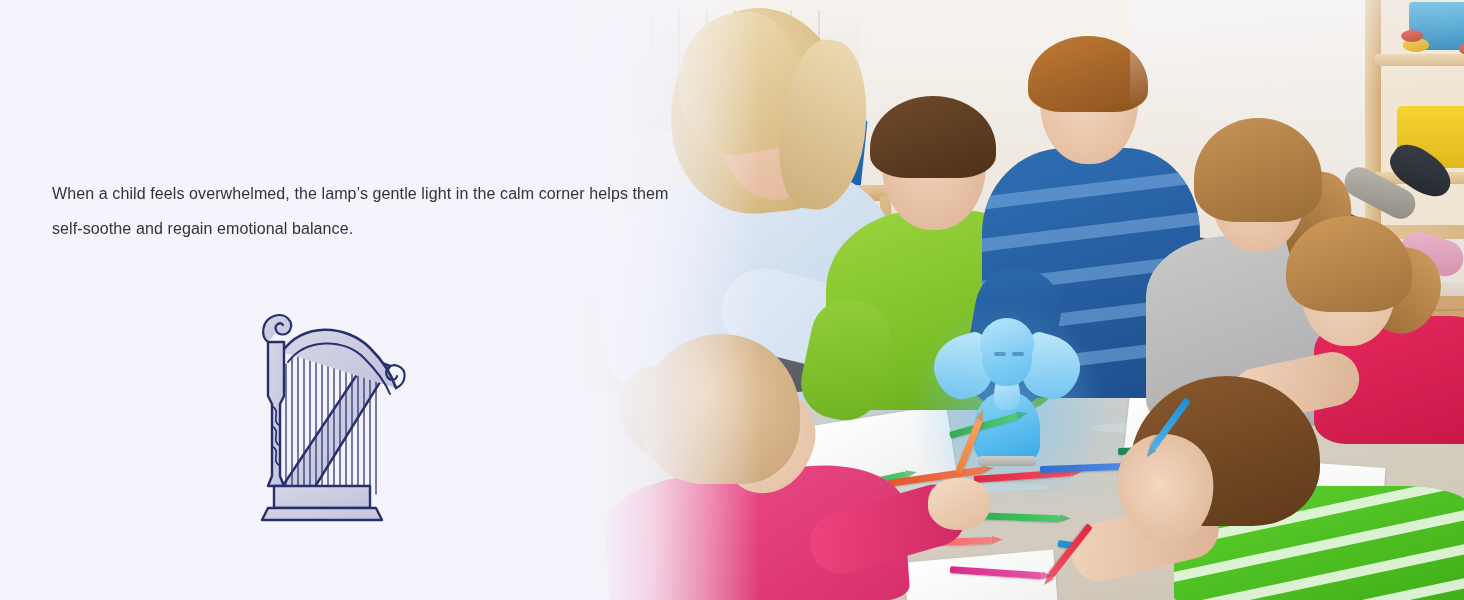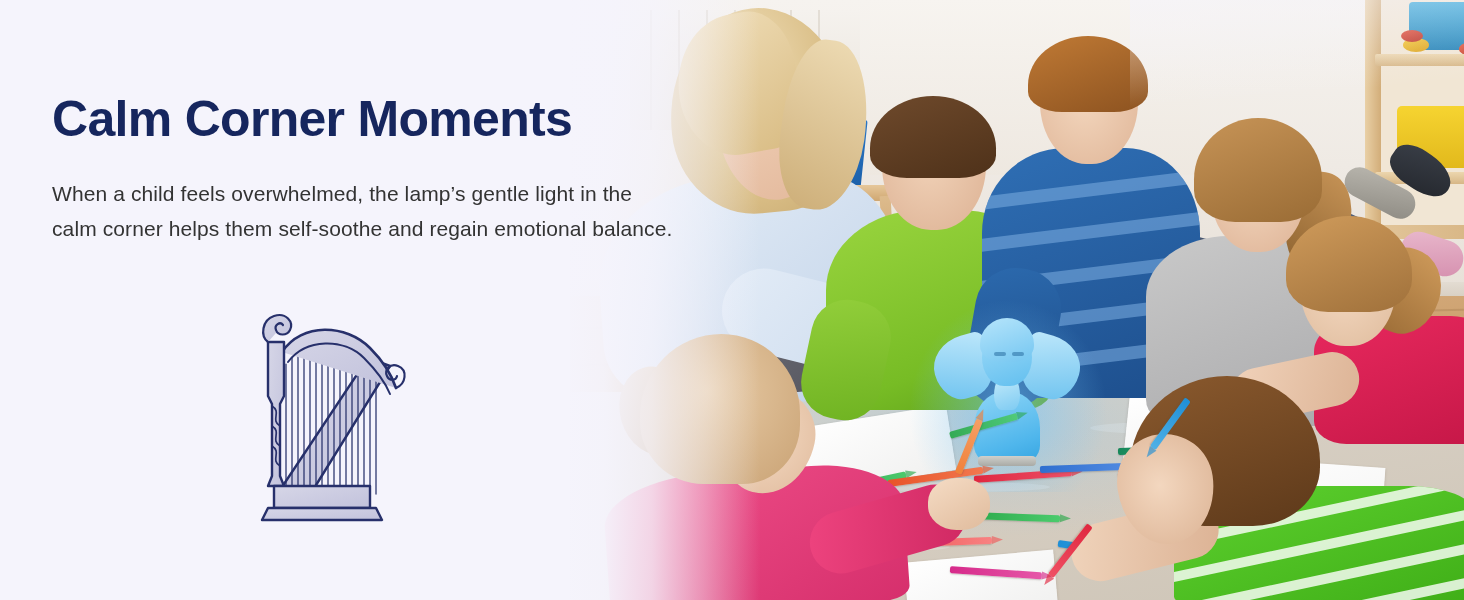--- a/index.html
+++ b/index.html
@@ -215,21 +215,21 @@
   
   .fade{position:absolute;left:560px;top:0;width:200px;height:600px;
         background:linear-gradient(90deg,#f5f4fc 0%,rgba(245,244,252,.97) 22%,rgba(245,244,252,.82) 46%,rgba(245,244,252,.45) 72%,rgba(245,244,252,0) 100%);}
   .fade-top{position:absolute;left:560px;top:0;width:420px;height:120px;
         background:linear-gradient(175deg,rgba(245,244,252,.55),rgba(245,244,252,0) 70%);}
 
   
   .left{position:absolute;left:0;top:0;width:700px;height:600px;}
   .title{position:absolute;left:52px;top:90px;font-size:50px;font-weight:700;
         letter-spacing:-.7px;color:#16265e;white-space:nowrap;}
-  .desc{position:absolute;left:52px;top:176px;width:625px;font-size:21px;
+  .desc{position:absolute;left:52px;top:176px;width:625px;font-size:16px;
         line-height:35px;color:#333333;letter-spacing:.1px;}
   .harp-wrap{position:absolute;left:250px;top:300px;width:160px;height:225px;}
 </style>
 </head>
 <body>
 
 <div class="banner">
 
   <div class="photo">
 
@@ -402,21 +402,20 @@
     </div>
     <div class="pencil" style="left:520px;top:522px;width:64px;color:#e0273f;background:linear-gradient(90deg,#e0273f,#ef5064);transform:rotate(128deg)"></div>
     <div class="pencil" style="left:618px;top:396px;width:60px;color:#1f8fd6;background:linear-gradient(90deg,#1f8fd6,#4fb0e6);transform:rotate(126deg)"></div>
 
     <div class="fade-top"></div>
   </div>
 
   <div class="fade"></div>
 
   <div class="left">
-    <div class="title">Calm Corner Moments</div>
     <div class="desc">When a child feels overwhelmed, the lamp’s gentle light in the calm corner helps them self-soothe and regain emotional balance.</div>
 
     <div class="harp-wrap">
       <svg viewBox="0 0 160 225" width="160" height="225" aria-hidden="true">
         <defs>
           <linearGradient id="hfill" x1="0" y1="0" x2="1" y2="1">
             <stop offset="0" stop-color="#d6d6e7"></stop>
             <stop offset="1" stop-color="#c2c2dc"></stop>
           </linearGradient>
         </defs>

